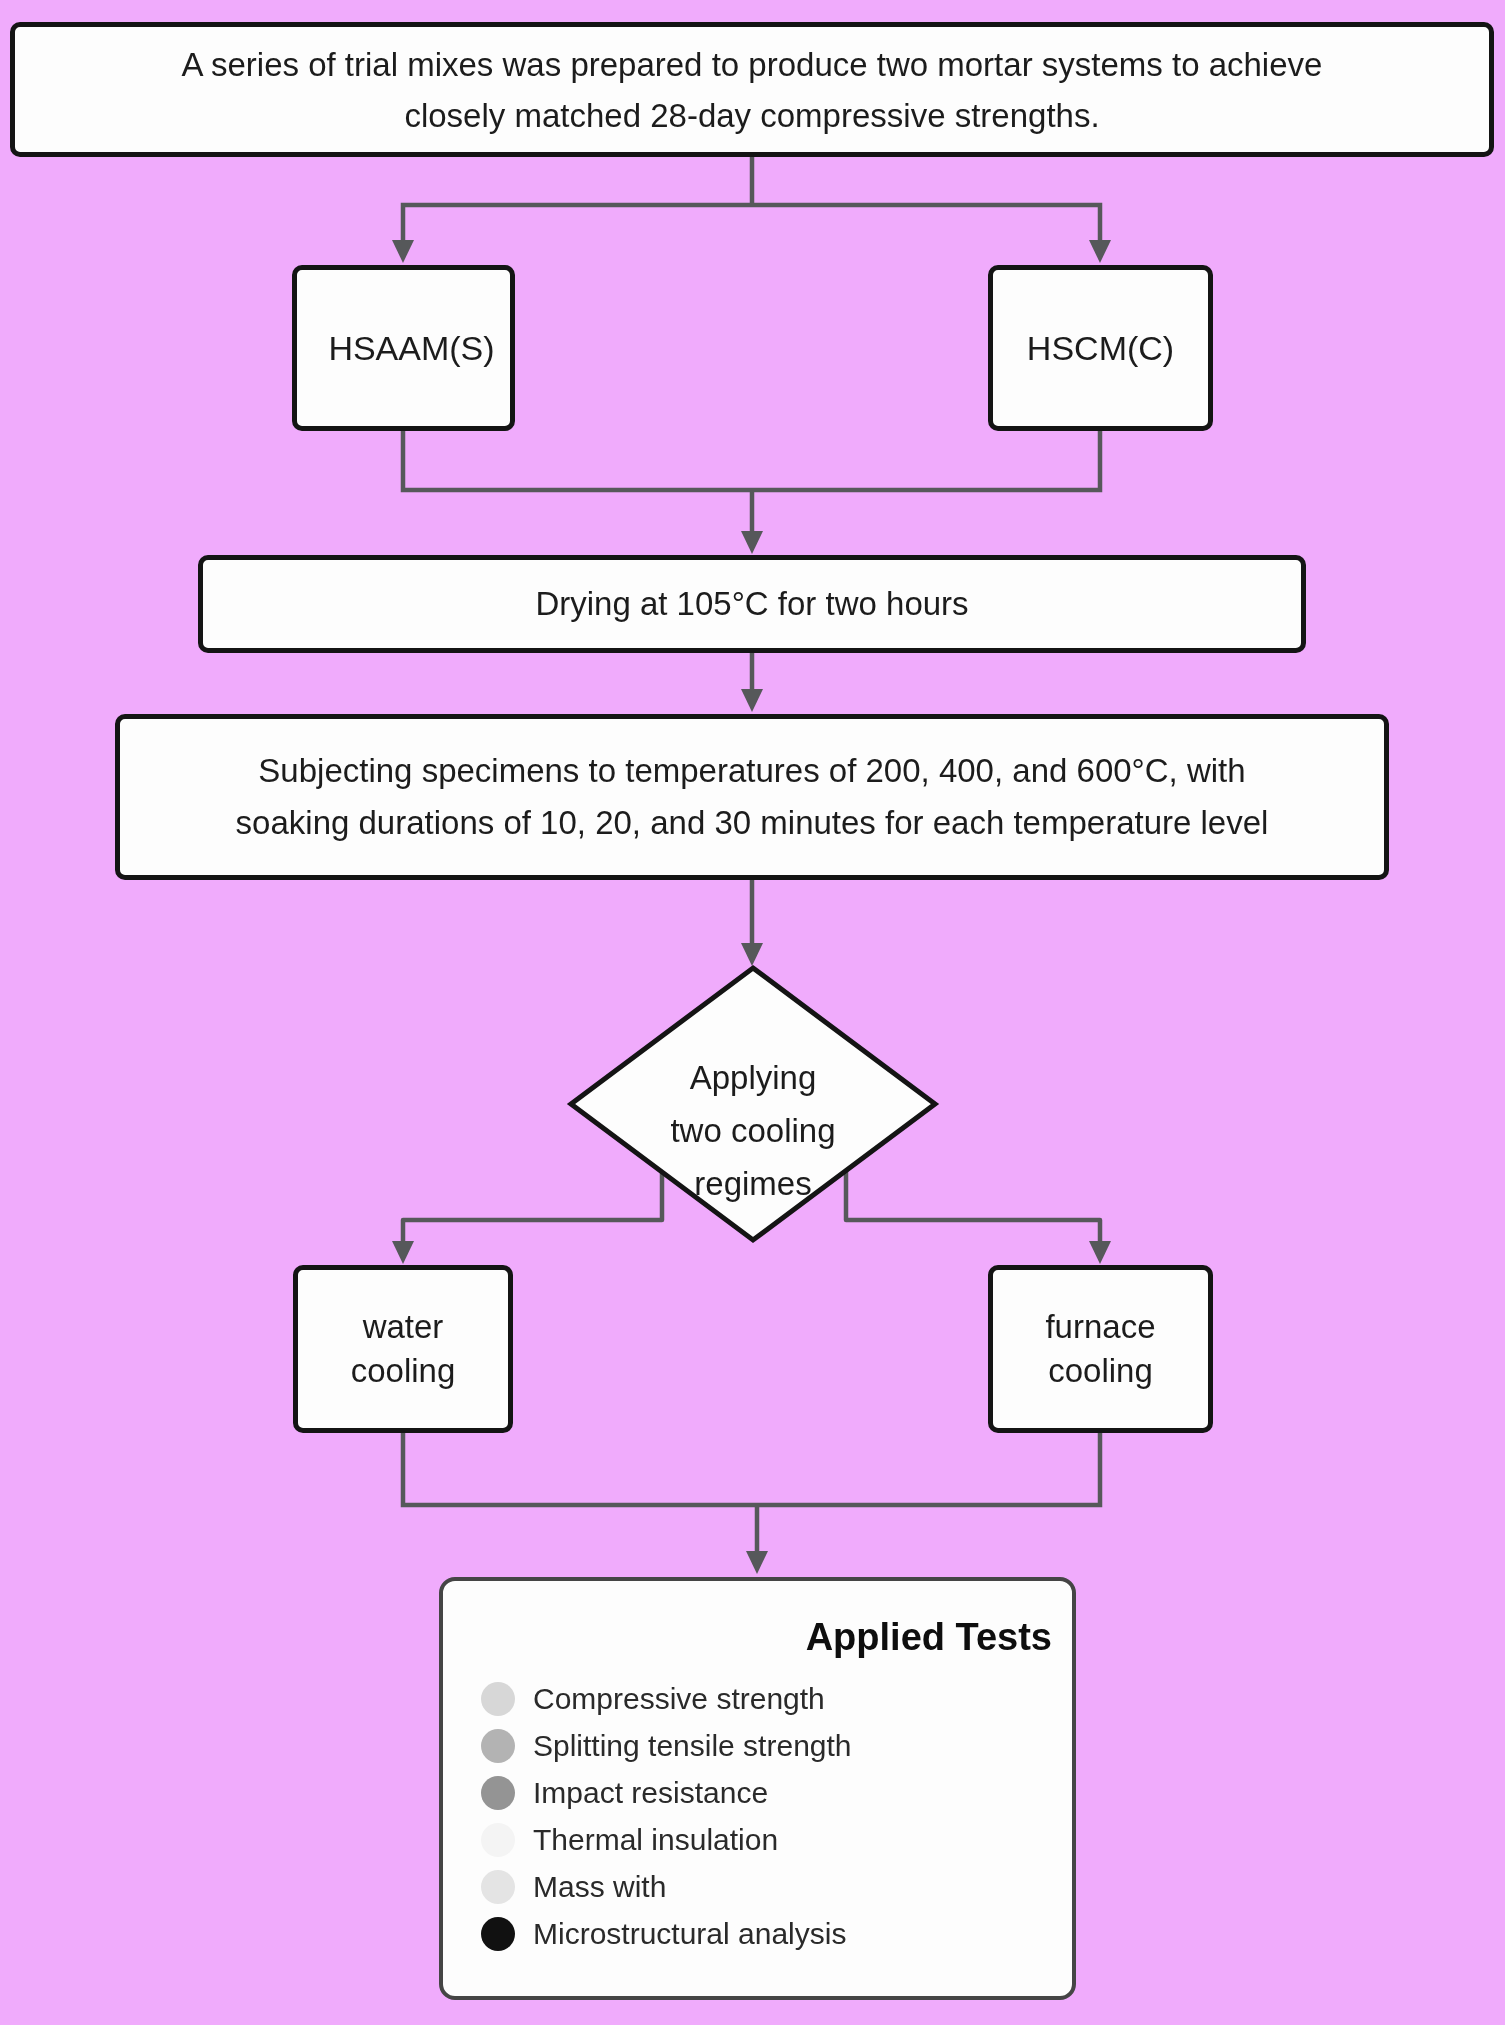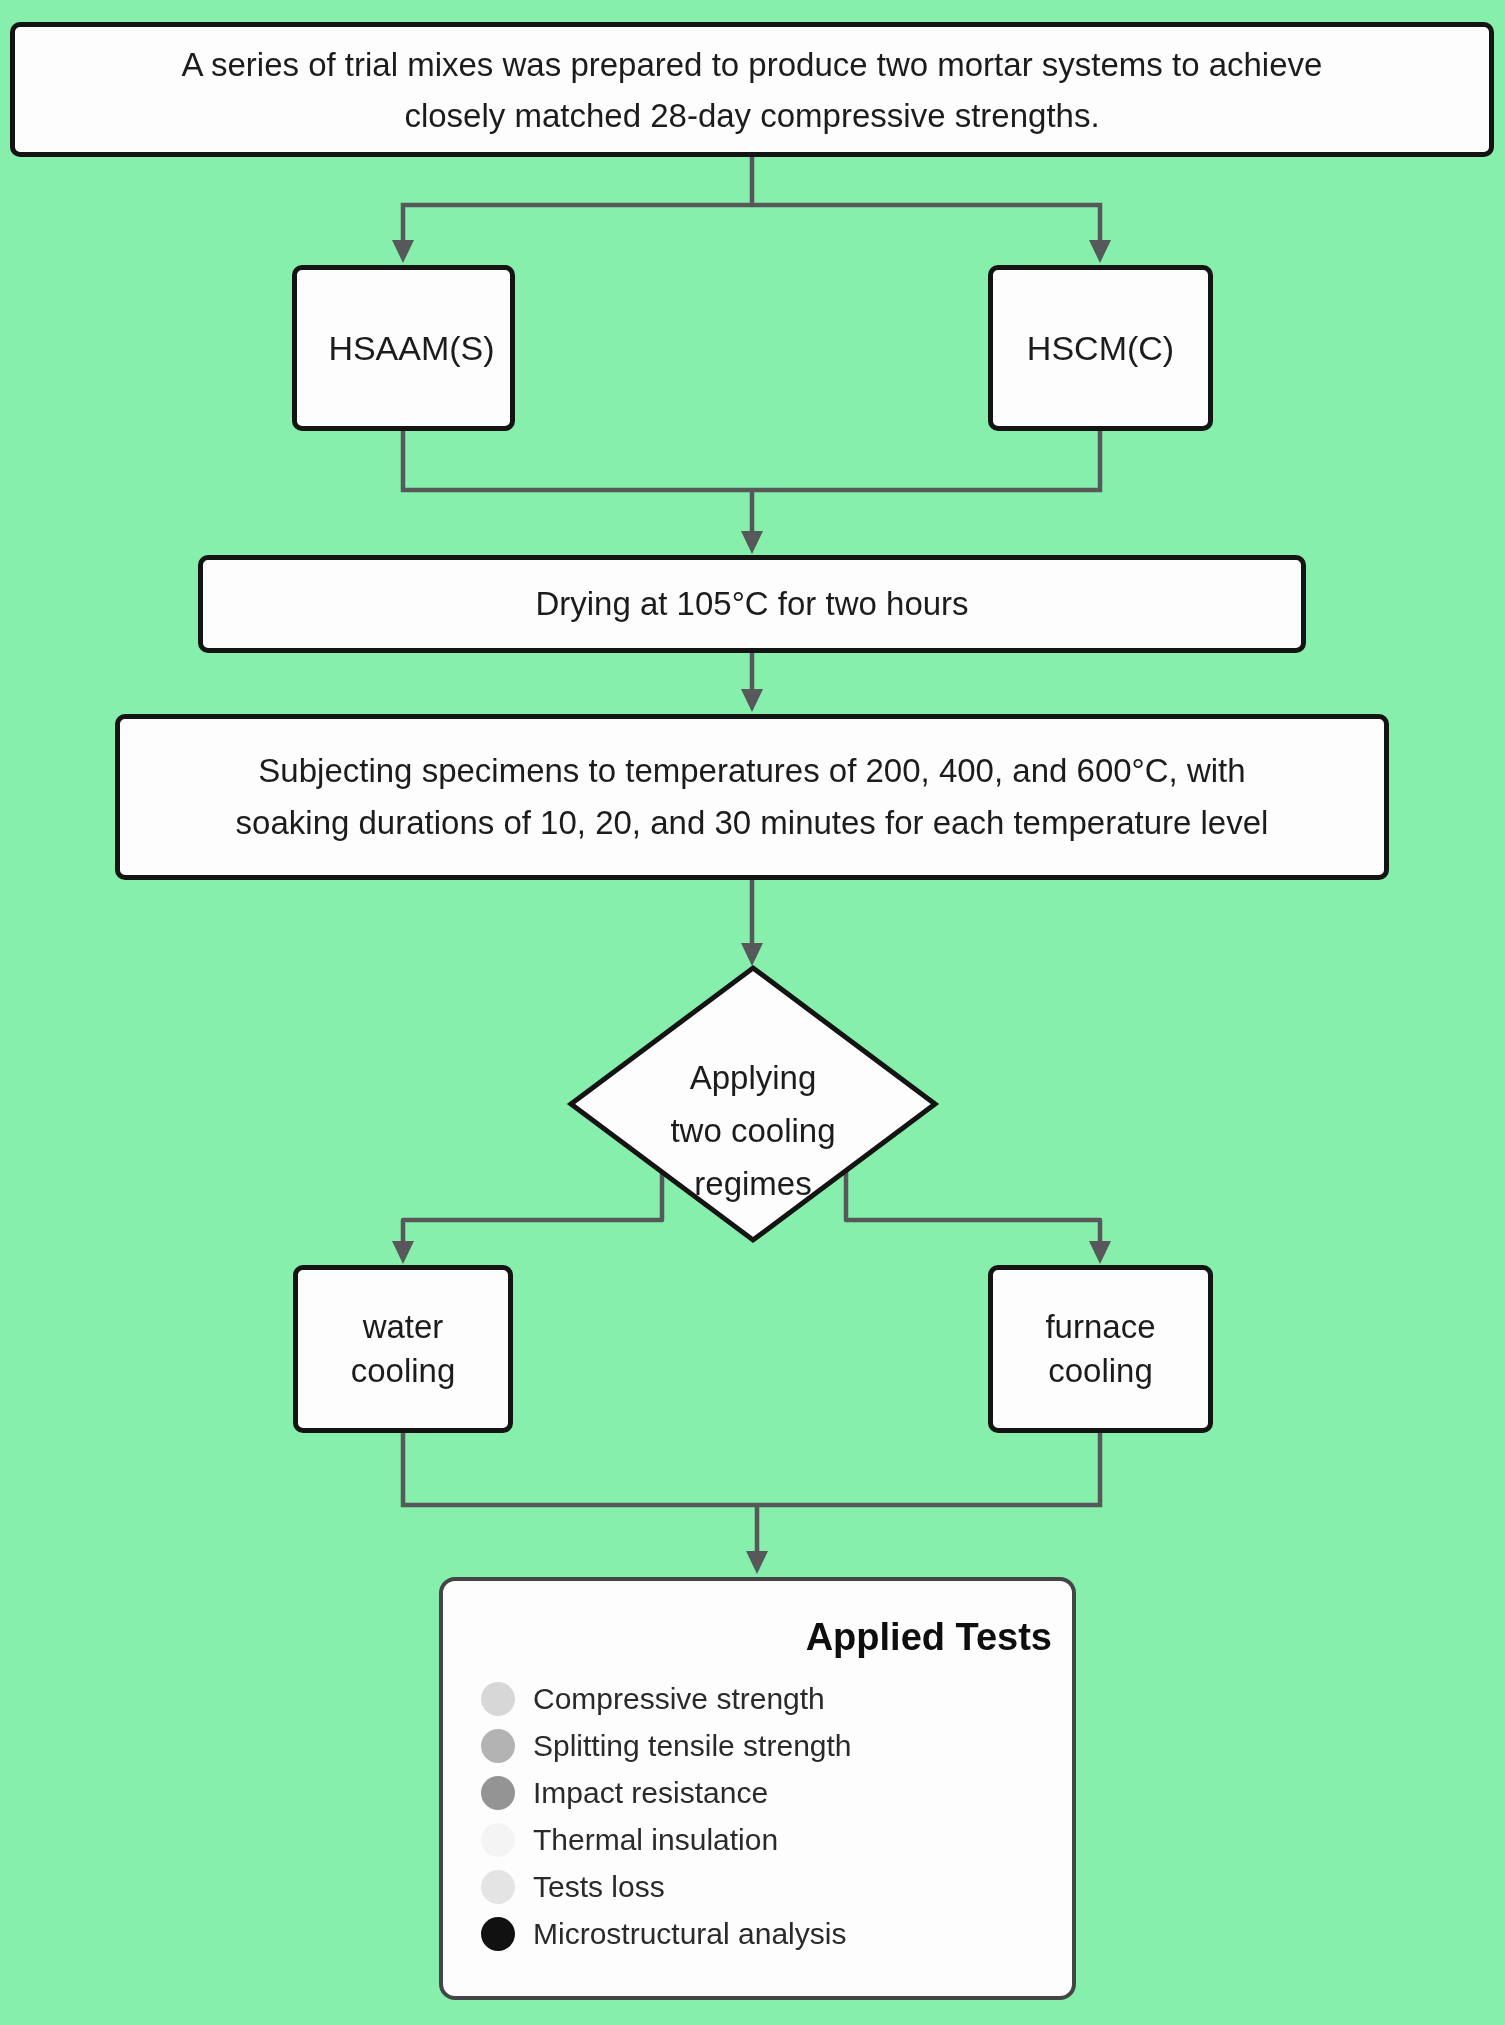--- a/index.html
+++ b/index.html
@@ -7,21 +7,21 @@
     --connector:#56585a;
     --tests_border:#454545;
     --box_fill:#fdfdfd;
     --text_dark:#1c1c1c;
   }
   html,body{margin:0;padding:0;background:#ffffff;}
   .canvas{
     position:relative;
     width:1505px;
     height:2025px;
-    background:#86efac;
+    background:#f0abfc;
     font-family:"Liberation Sans", sans-serif;
     color:var(--text_dark);
     overflow:hidden;
   }
   svg.connectors{position:absolute;left:0;top:0;z-index:1;}
   path.conn{fill:none;stroke:var(--connector);stroke-width:4.5;stroke-linejoin:round;stroke-linecap:square;}
   polygon.arrow{fill:var(--connector);stroke:none;}
   polygon.diamond-shape{fill:var(--box_fill);stroke:var(--box_border);stroke-width:5;}
   .box{
     position:absolute;
@@ -142,21 +142,21 @@
       <div class="test-item">
         <span class="bullet" style="background: rgb(148, 148, 148);"></span>
         <span class="test-label">Impact resistance</span>
       </div>
       <div class="test-item">
         <span class="bullet" style="background: rgb(244, 244, 244);"></span>
         <span class="test-label">Thermal insulation</span>
       </div>
       <div class="test-item">
         <span class="bullet" style="background: rgb(228, 228, 228);"></span>
-        <span class="test-label">Tests loss</span>
+        <span class="test-label">Mass with</span>
       </div>
       <div class="test-item">
         <span class="bullet" style="background: rgb(17, 17, 17);"></span>
         <span class="test-label">Microstructural analysis</span>
       </div>
     </div>
   </div>
 
 </div>
 

